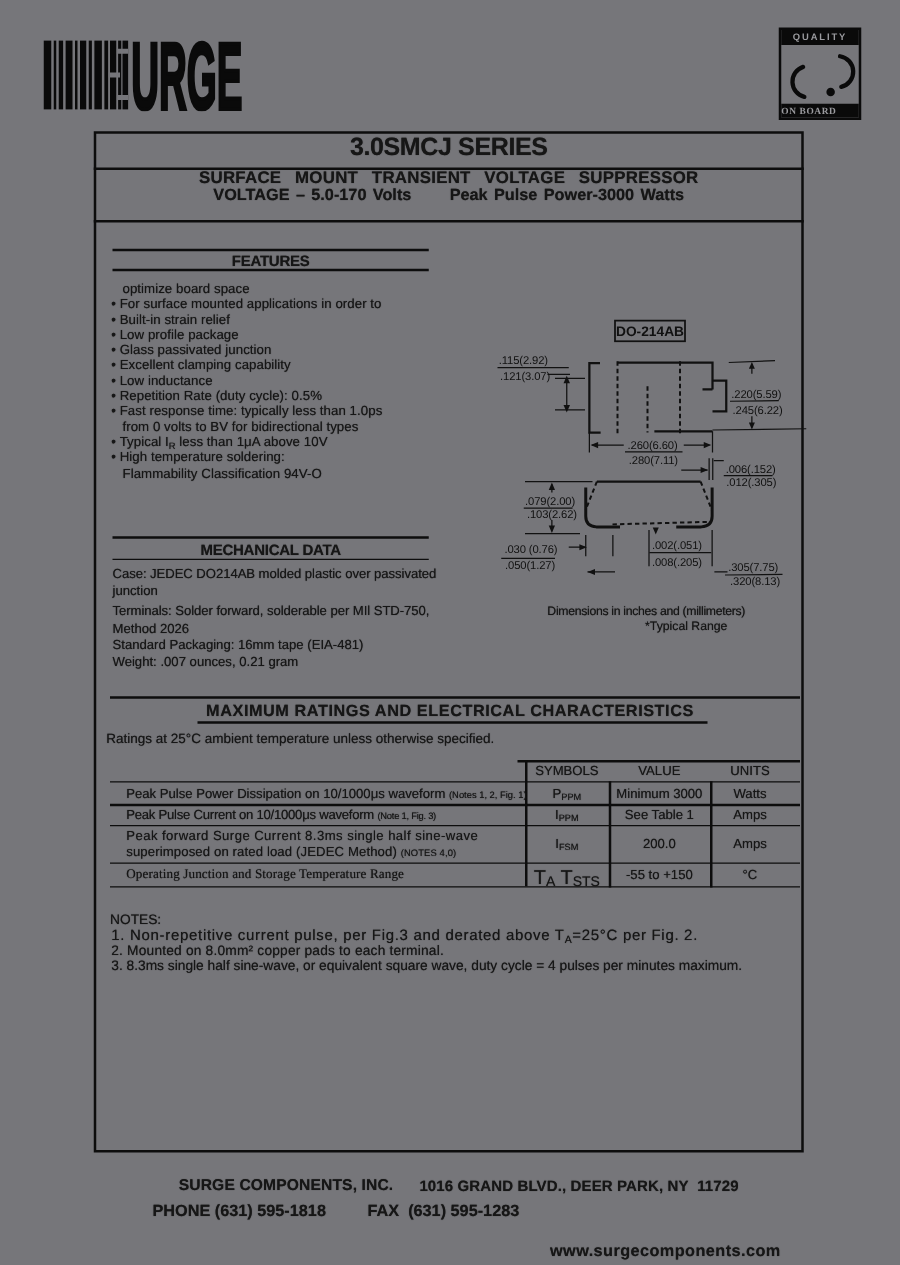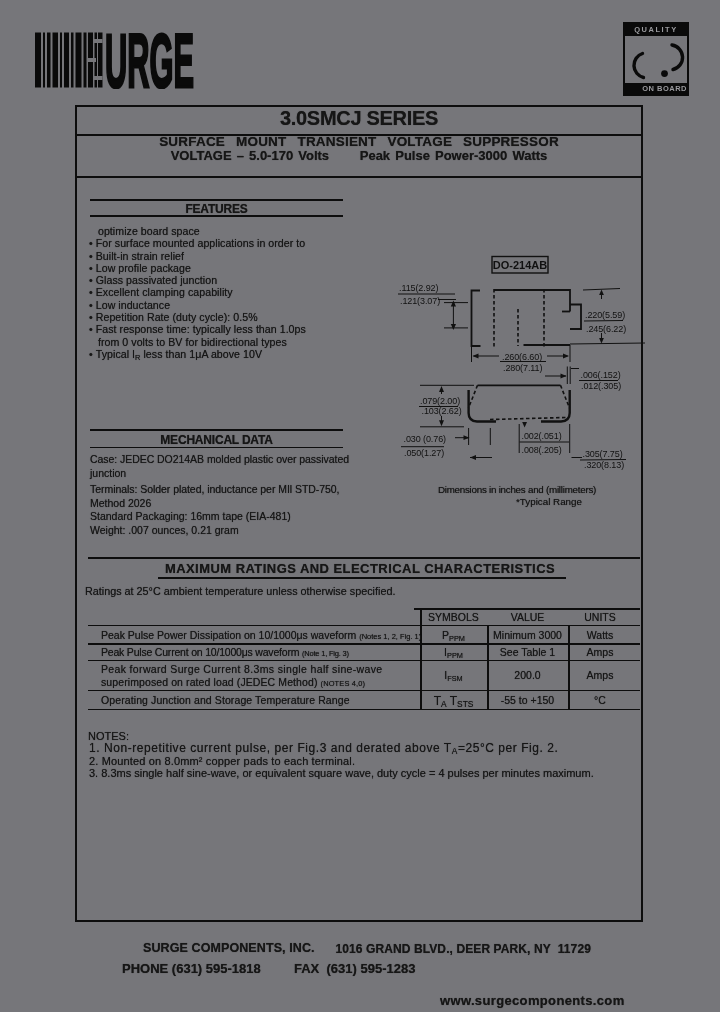--- a/index.html
+++ b/index.html
@@ -34,21 +34,21 @@
 <rect x="62.5" y="8" width="9" height="4"></rect>
 <rect x="56" y="27" width="9" height="4"></rect>
 <rect x="62.5" y="45" width="9" height="4"></rect>
 </g>
 <text x="74" y="56" font-family="Liberation Sans" font-weight="bold" font-size="76" fill="#0a0a0a" stroke="#0a0a0a" stroke-width="3" textLength="89" lengthAdjust="spacingAndGlyphs">URGE</text>
 </svg>
 </div>
 
 <div class="a" style="left:623px;top:22px;width:66px;height:74px;border:2px solid #0a0a0a;box-sizing:border-box;background:transparent;">
   <div class="a" style="left:0;top:0;width:62px;height:12px;background:#0a0a0a;color:#9a9a9e;font-size:7.5px;font-weight:bold;letter-spacing:1.5px;text-align:center;line-height:12px;">QUALITY</div>
-  <div class="a" style="left:0;bottom:0;width:62px;height:11px;background:#0a0a0a;color:#9a9a9e;font-size:7.5px;font-weight:bold;letter-spacing:0.5px;text-align:right;line-height:11px;">ON BOARD</div>
+  <div class="a" style="left:0;bottom:0;width:62px;height:11px;background:#0a0a0a;color:#9a9a9e;font-size:7.5px;font-weight:bold;letter-spacing:0.5px;text-align:left;line-height:11px;font-family:Liberation Serif, serif;">ON BOARD</div>
   <svg class="a" style="left:0;top:12px;" width="62" height="47" viewBox="0 0 62 47">
     <path d="M 17.5 17.5 A 12.5 12.5 0 0 0 18.5 41.5" fill="none" stroke="#0a0a0a" stroke-width="3.4" stroke-linecap="round"></path>
     <path d="M 47 9 A 12.5 12.5 0 0 1 48 33.5" fill="none" stroke="#0a0a0a" stroke-width="3.4" stroke-linecap="round"></path>
     <circle cx="39.5" cy="37.6" r="3.4" fill="#0a0a0a"></circle>
   </svg>
 </div>
 
 <div class="a" style="left:75px;top:105px;width:568px;height:817px;border:2px solid #0d0d0d;box-sizing:border-box;"></div>
 <div class="l" style="left:75px;top:133.5px;width:568px;height:2px;"></div>
 <div class="l" style="left:75px;top:176px;width:568px;height:2px;"></div>
@@ -66,29 +66,31 @@
 <div>•&nbsp;For surface mounted applications in order to</div>
 <div>•&nbsp;Built-in strain relief</div>
 <div>•&nbsp;Low profile package</div>
 <div>•&nbsp;Glass passivated junction</div>
 <div>•&nbsp;Excellent clamping capability</div>
 <div>•&nbsp;Low inductance</div>
 <div>•&nbsp;Repetition Rate (duty cycle): 0.5%</div>
 <div>•&nbsp;Fast response time: typically less than 1.0ps</div>
 <div>&nbsp;&nbsp;&nbsp;from 0 volts to BV for bidirectional types</div>
 <div>•&nbsp;Typical I<sub>R</sub> less than 1μA above 10V</div>
+<div>•&nbsp;High temperature soldering:</div>
+<div>&nbsp;&nbsp;&nbsp;Flammability Classification 94V-O</div>
 </div>
 
 <div class="l" style="left:90px;top:429px;width:253px;height:1.5px;"></div>
 <div class="t b c" style="left:90px;top:432.5px;width:253px;font-size:12px;letter-spacing:-0.2px;">MECHANICAL DATA</div>
 <div class="l" style="left:90px;top:446.5px;width:253px;height:1.5px;"></div>
 
 <div class="t" style="left:90px;top:453px;font-size:10.5px;letter-spacing:-0.05px;">Case: JEDEC DO214AB molded plastic over passivated</div>
 <div class="t" style="left:90px;top:467px;font-size:10.5px;">junction</div>
-<div class="t" style="left:90px;top:483px;font-size:10.5px;letter-spacing:-0.05px;">Terminals: Solder plated, inductance per MIl STD-750,</div>
+<div class="t" style="left:90px;top:483px;font-size:10.5px;letter-spacing:-0.05px;">Terminals: Solder forward, solderable per MIl STD-750,</div>
 <div class="t" style="left:90px;top:496.5px;font-size:10.5px;">Method 2026</div>
 <div class="t" style="left:90px;top:509.5px;font-size:10.5px;">Standard Packaging: 16mm tape (EIA-481)</div>
 <div class="t" style="left:90px;top:523.5px;font-size:10.5px;">Weight: .007 ounces, 0.21 gram</div>
 
 <svg class="a" style="left:390px;top:250px;" width="270" height="265" viewBox="390 250 270 265">
 <g stroke="#111" fill="none" stroke-width="1.4">
 <rect x="492" y="256.5" width="56" height="16.5"></rect>
 </g>
 <text x="520" y="269" font-size="11" font-weight="bold" fill="#111" text-anchor="middle">DO-214AB</text>
 <g stroke="#111" fill="none" stroke-width="1.8">
@@ -241,22 +243,22 @@
 <div class="t c" style="left:420px;top:646px;width:67px;font-size:10.5px;">I<sub>PPM</sub></div>
 <div class="t c" style="left:487px;top:646px;width:81px;font-size:10.5px;">See Table 1</div>
 <div class="t c" style="left:568px;top:646px;width:64px;font-size:10.5px;">Amps</div>
 
 <div class="t" style="left:101px;top:662.5px;font-size:10.5px;letter-spacing:0.35px;">Peak forward Surge Current 8.3ms single half sine-wave</div>
 <div class="t" style="left:101px;top:675.5px;font-size:10.5px;letter-spacing:0.1px;">superimposed on rated load (JEDEC Method) <span style="font-size:7.5px;">(NOTES 4,0)</span></div>
 <div class="t c" style="left:420px;top:669px;width:67px;font-size:10.5px;text-align:center;">I<sub>FSM</sub></div>
 <div class="t c" style="left:487px;top:669px;width:81px;font-size:10.5px;">200.0</div>
 <div class="t c" style="left:568px;top:669px;width:64px;font-size:10.5px;">Amps</div>
 
-<div class="t" style="left:101px;top:694px;font-size:10.5px;letter-spacing:0.1px;">Operating Junction and Storage Temperature Range</div>
-<div class="t c" style="left:420px;top:694px;width:67px;font-size:12px;">T<sub>A</sub> T<sub>STS</sub></div>
+<div class="t" style="left:101px;top:694px;font-size:10.5px;letter-spacing:0.1px;font-family:Liberation Serif, serif;">Operating Junction and Storage Temperature Range</div>
+<div class="t c" style="left:420px;top:694px;width:67px;font-size:16px;">T<sub>A</sub> T<sub>STS</sub></div>
 <div class="t c" style="left:487px;top:694px;width:81px;font-size:10.5px;">-55 to +150</div>
 <div class="t c" style="left:568px;top:694px;width:64px;font-size:10.5px;">°C</div>
 
 <div class="t" style="left:88px;top:729.5px;font-size:11px;">NOTES:</div>
 <div class="t" style="left:89px;top:741px;font-size:12px;letter-spacing:0.55px;">1. Non-repetitive current pulse, per Fig.3 and derated above T<sub>A</sub>=25°C per Fig. 2.</div>
 <div class="t" style="left:89px;top:754.5px;font-size:11px;letter-spacing:0.15px;">2. Mounted on 8.0mm² copper pads to each terminal.</div>
 <div class="t" style="left:89px;top:766.5px;font-size:11px;">3. 8.3ms single half sine-wave, or equivalent square wave, duty cycle = 4 pulses per minutes maximum.</div>
 
 <div class="t b" style="left:143px;top:941px;font-size:12.5px;letter-spacing:0.1px;">SURGE COMPONENTS, INC.</div>
 <div class="t b" style="left:335.5px;top:941.5px;font-size:12px;letter-spacing:0.1px;">1016 GRAND BLVD., DEER PARK, NY&nbsp;&nbsp;11729</div>

